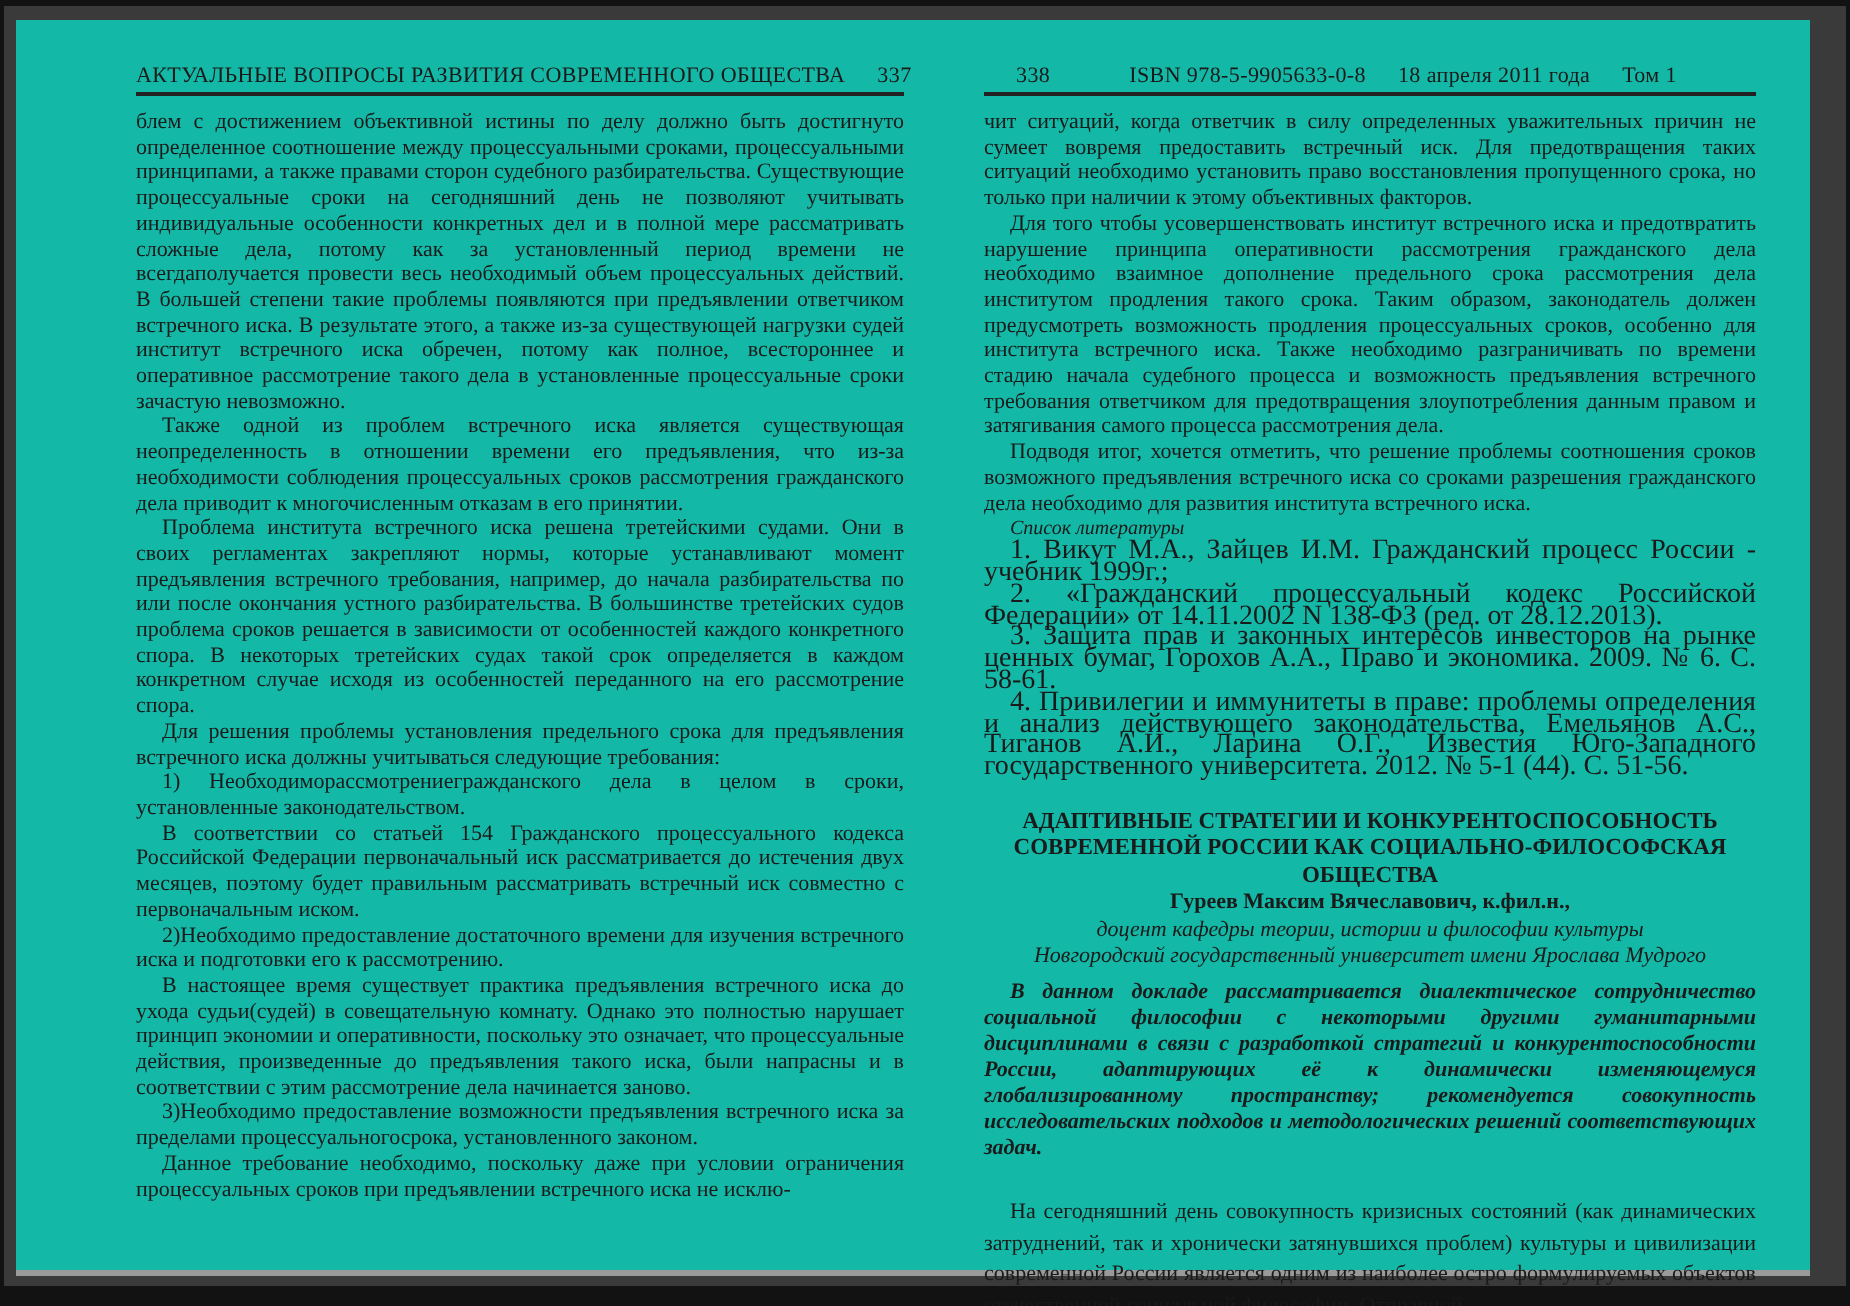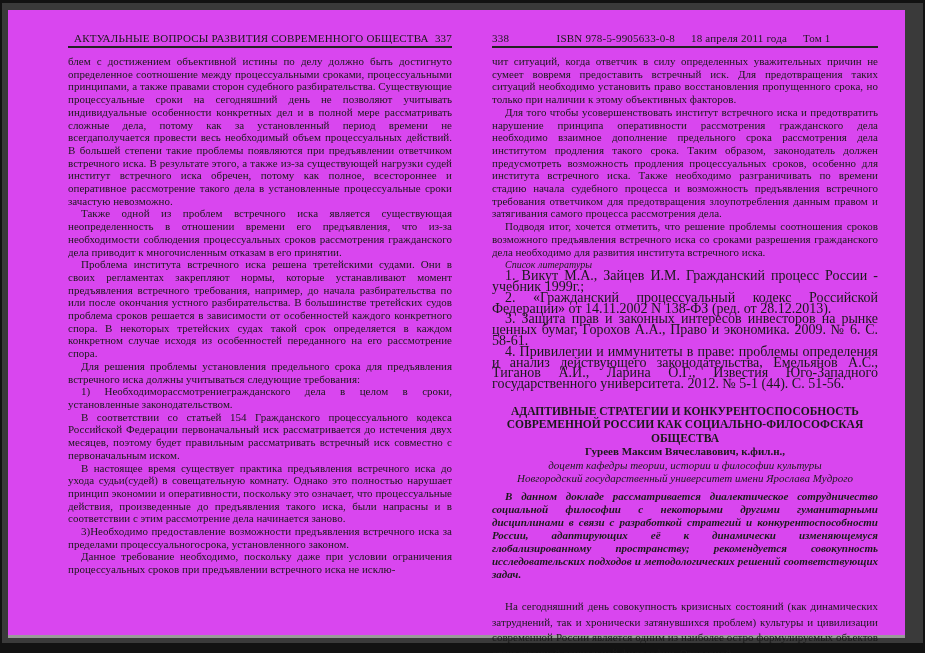--- a/index.html
+++ b/index.html
@@ -3,36 +3,36 @@
 <meta charset="utf-8">
 <style>
   * { margin:0; padding:0; box-sizing:border-box; }
   html,body { width:925px; height:653px; overflow:hidden; }
   body { background:#121212; position:relative; font-family:"Liberation Serif","DejaVu Serif",serif; }
 
   .desk { position:absolute; left:2px; top:3px; width:921px; height:640px; background:#3a3a3a; }
 
   .sheet {
     position:absolute; left:8px; top:10px; width:897px; height:628px;
-    background:#d946ef; border-bottom:3px solid #9a9a9a;
+    background:#14b8a6; border-bottom:3px solid #9a9a9a;
   }
 
   .spread { display:flex; height:100%; padding:22px 27px 0 60px; }
   .page { color:#1a1a1a; }
   .page-left  { width:384px; margin-right:40px; }
   .page-right { width:386px; }
 
   
   .running-head {
     display:flex; align-items:baseline; font-size:11px; letter-spacing:.2px;
     border-bottom:2px solid #222; padding-bottom:2px; margin-bottom:7px;
     white-space:nowrap;
   }
   .running-head .rh-title { flex:1; text-align:center; }
-  .rh-num { font-size:11px; }
+  .rh-num { font-size:11px;margin-left:16px; }
   .running-head .rh-center { flex:1; display:flex; justify-content:center; gap:16px; }
 
   
   .bodytext p {
     font-size:11px; line-height:12.7px; text-align:justify; text-indent:13px;
   }
   .bodytext p.noindent { text-indent:0; }
 
   
   .refs-heading { font-size:10px; line-height:12px; font-style:italic; text-indent:13px; margin-top:1px; }
@@ -67,20 +67,21 @@
         <span class="rh-title">АКТУАЛЬНЫЕ ВОПРОСЫ РАЗВИТИЯ СОВРЕМЕННОГО ОБЩЕСТВА</span>
         <span class="rh-num">337</span>
       </div>
       <div class="bodytext">
         <p class="noindent">блем с достижением объективной истины по делу должно быть достигнуто определенное соотношение между процессуальными сроками, процессуальными принципами, а также правами сторон судебного разбирательства. Существующие процессуальные сроки  на сегодняшний день не позволяют учитывать индивидуальные особенности конкретных дел и в полной мере рассматривать сложные дела, потому как за установленный период времени не всегдаполучается провести весь необходимый объем процессуальных действий. В большей степени такие проблемы появляются при предъявлении ответчиком встречного иска. В результате этого, а также из-за существующей нагрузки судей институт встречного иска обречен, потому как полное, всестороннее и оперативное рассмотрение такого дела в установленные процессуальные сроки зачастую невозможно.</p>
         <p>Также одной из проблем встречного иска является существующая неопределенность в отношении времени его предъявления, что из-за необходимости соблюдения  процессуальных сроков рассмотрения гражданского дела приводит к многочисленным отказам  в его принятии.</p>
         <p>Проблема института встречного иска решена третейскими судами. Они в своих регламентах закрепляют  нормы, которые устанавливают момент предъявления встречного требования, например,  до начала разбирательства по или после окончания устного разбирательства. В большинстве третейских судов проблема сроков решается в зависимости от особенностей каждого конкретного спора. В некоторых третейских судах такой срок определяется в каждом конкретном случае исходя из особенностей переданного на его рассмотрение спора.</p>
         <p>Для решения проблемы  установления предельного срока для предъявления встречного иска должны учитываться следующие требования:</p>
         <p>1)  Необходиморассмотрениегражданского дела в целом в сроки, установленные законодательством.</p>
         <p>В соответствии со статьей 154 Гражданского процессуального кодекса Российской Федерации первоначальный иск рассматривается до истечения двух месяцев, поэтому будет правильным рассматривать встречный иск совместно с первоначальным иском.</p>
+        <p>2)Необходимо предоставление достаточного времени для изучения встречного иска и подготовки его к рассмотрению.</p>
         <p>В настоящее время существует практика предъявления встречного иска до ухода судьи(судей) в совещательную комнату. Однако это полностью нарушает принцип экономии и оперативности, поскольку это означает, что процессуальные действия, произведенные до предъявления такого иска, были напрасны и в соответствии с этим рассмотрение дела начинается заново.</p>
         <p>3)Необходимо предоставление возможности предъявления встречного иска за пределами процессуальногосрока, установленного законом.</p>
         <p>Данное требование необходимо, поскольку даже при условии ограничения процессуальных сроков при предъявлении встречного иска не исклю-</p>
       </div>
     </div>
 
     <div class="page page-right">
       <div class="running-head">
         <span class="rh-num">338</span>
         <span class="rh-center">

